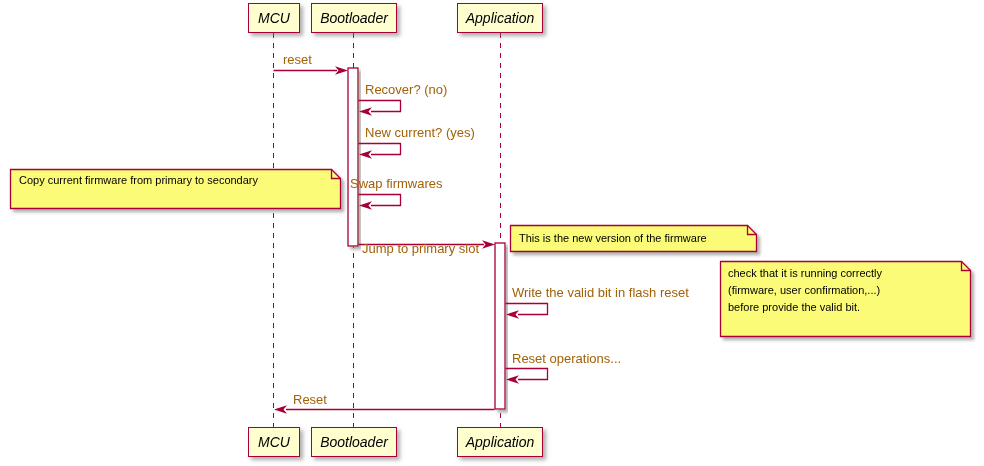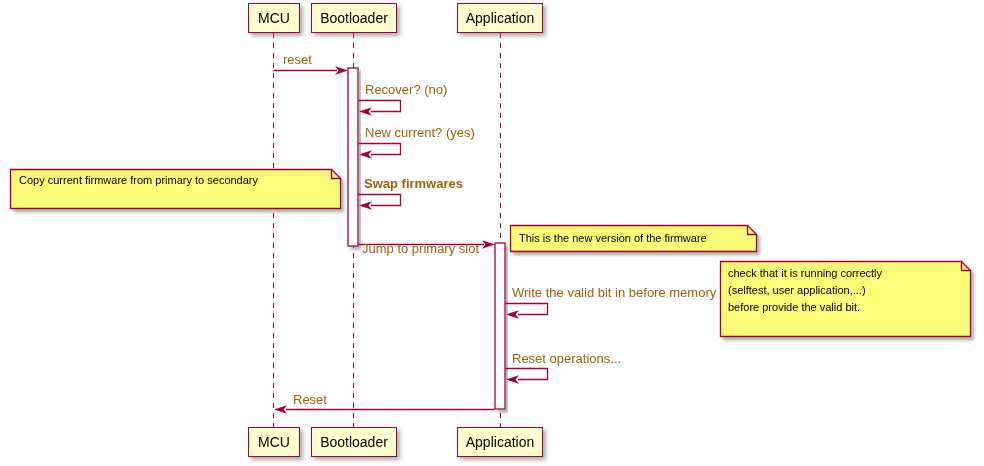--- a/index.html
+++ b/index.html
@@ -7,21 +7,21 @@
     position:relative; width:984px; height:466px; background:#ffffff;
     font-family:"Liberation Sans","DejaVu Sans",sans-serif; color:#000;
     overflow:hidden;
   }
   .canvas svg { position:absolute; left:0; top:0; }
   .pbox {
     position:absolute; box-sizing:border-box; height:30px;
     background:#FEFECE; border:1.8px solid #A80036;
     box-shadow:3px 3px 4px rgba(110,110,110,0.55);
     display:flex; align-items:center; justify-content:center;
-    font-size:14px; color:#000;
+    font-size:14px; color:#000;font-style:italic;
   }
   .msg-label {
     position:absolute; font-size:13px; white-space:nowrap; color:#a16207;
   }
   .note-text {
     position:absolute; font-size:11px; line-height:17px; white-space:nowrap; color:#000;
   }
   .lifeline { stroke:#A80036; stroke-width:1; stroke-dasharray:5,5; }
   .mline   { stroke:#A80036; stroke-width:1.3; fill:none; }
   .mhead   { fill:#A80036; stroke:none; }
@@ -98,31 +98,31 @@
   <div class="pbox" style="left:311px; top:427px; width:86px;">
     <span>Bootloader</span>
   </div>
   <div class="pbox" style="left:457px; top:427px; width:86px;">
     <span>Application</span>
   </div>
 
   <div class="msg-label" style="left:283px; top:52px;">reset</div>
   <div class="msg-label" style="left:365px; top:82px;">Recover? (no)</div>
   <div class="msg-label" style="left:365px; top:125px;">New current? (yes)</div>
-  <div class="msg-label" style="left:364px; top:176px;font-weight:bold;">Swap firmwares</div>
+  <div class="msg-label" style="left:350px; top:176px;">Swap firmwares</div>
   <div class="msg-label" style="left:362px; top:241px;">Jump to primary slot</div>
-  <div class="msg-label" style="left:512px; top:285px;">Write the valid bit in before memory</div>
+  <div class="msg-label" style="left:512px; top:285px;">Write the valid bit in flash reset</div>
   <div class="msg-label" style="left:512px; top:351px;">Reset operations...</div>
   <div class="msg-label" style="left:293px; top:392px;">Reset</div>
 
   <div class="note-text" style="left:19px; top:172px;">
     <div>Copy current firmware from primary to secondary</div>
   </div>
   <div class="note-text" style="left:519px; top:230px;">
     <div>This is the new version of the firmware</div>
   </div>
   <div class="note-text" style="left:728px; top:265px;">
     <div>check that it is running correctly</div>
-    <div>(selftest, user application,...)</div>
+    <div>(firmware, user confirmation,...)</div>
     <div>before provide the valid bit.</div>
   </div>
 
 </div>
 
 </body></html>

